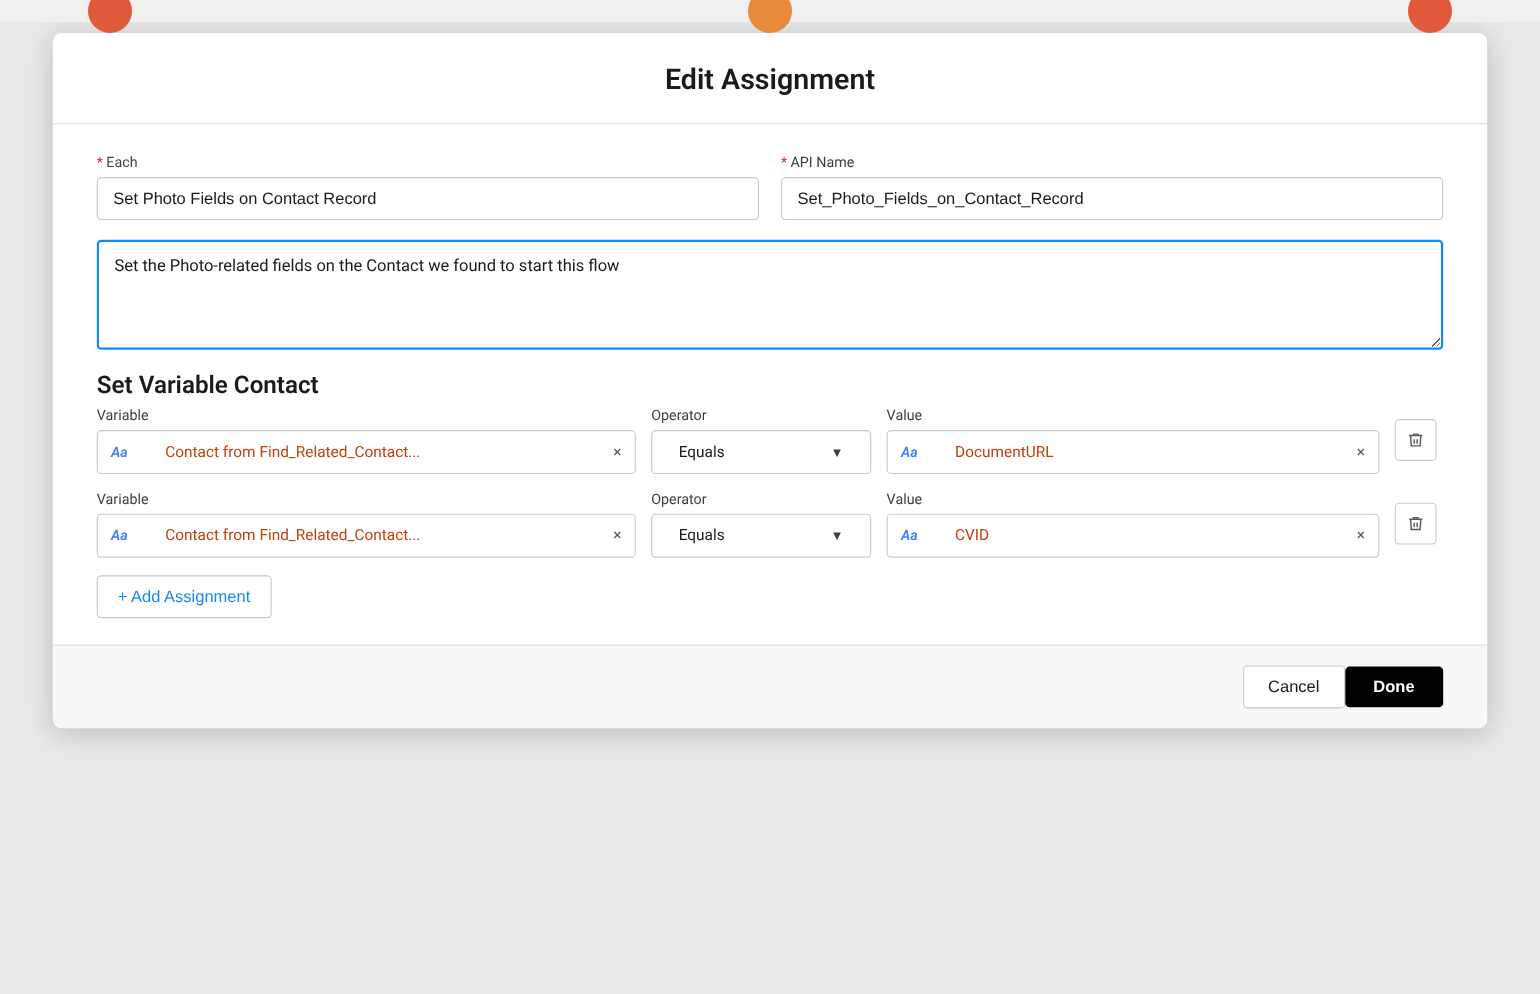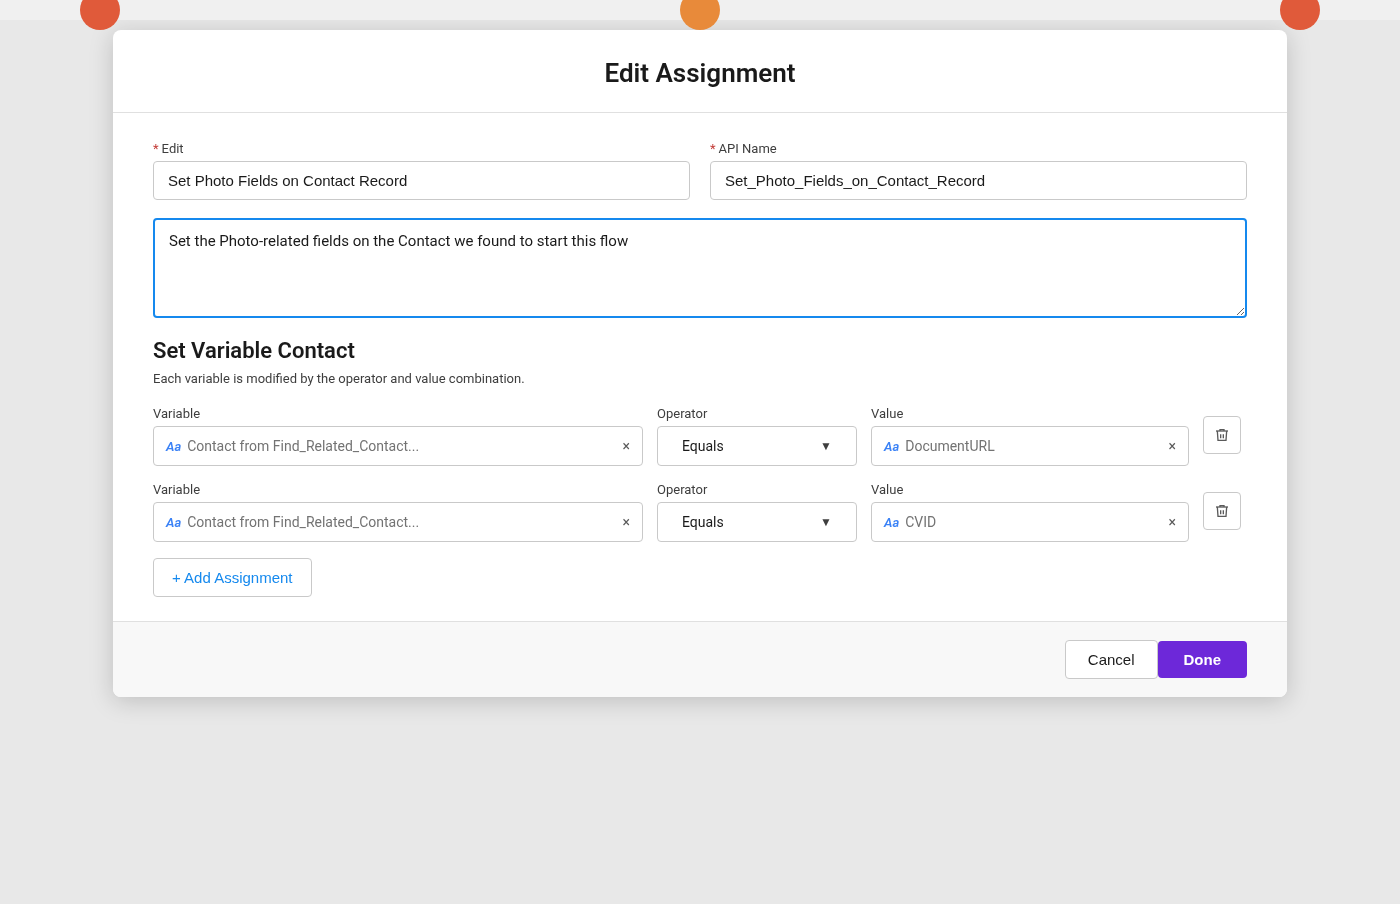--- a/index.html
+++ b/index.html
@@ -38,21 +38,21 @@
       border-radius: 50%;
       background: #e05a3a;
       position: absolute;
       top: -10px;
     }
     .bg-icon.left { left: 80px; }
     .bg-icon.center { left: 50%; transform: translateX(-50%); background: #e88a3a; }
     .bg-icon.right { right: 80px; }
 
     .modal {
-      width: 1174px;
+      width: 1304px;
       background: #ffffff;
       border-radius: 8px;
       box-shadow: 0 4px 24px rgba(0,0,0,0.18);
       overflow: hidden;
       margin-top: 10px;
     }
     .modal-header {
       padding: 28px 40px 24px;
       border-bottom: 1px solid #e0e0e0;
       text-align: center;
@@ -159,23 +159,24 @@
       flex-wrap: wrap;
     }
     .pill-icon {
       color: #3b82f6;
       font-size: 13px;
       font-weight: 600;
       font-style: italic;
       flex-shrink: 0;
     }
     .pill-text {
-      color: #737373;
+      color: #c2410c;
       font-size: 14px;
       flex: 1;
+      margin-left: 28px;
     }
     .pill-close {
       color: #5a5a5a;
       cursor: pointer;
       font-size: 14px;
       flex-shrink: 0;
     }
     .select-input {
       border: 1px solid #c9c9c9;
       border-radius: 4px;
@@ -233,21 +234,21 @@
       border-radius: 4px;
       background: #fff;
       font-size: 15px;
       color: #1a1a1a;
       cursor: pointer;
     }
     .btn-done {
       padding: 10px 26px;
       border: none;
       border-radius: 4px;
-      background: #6d28d9;
+      background: #000000;
       font-size: 15px;
       color: #fff;
       cursor: pointer;
       font-weight: 600;
     }
 
     
     .bottom-hint {
       width: 100%;
       text-align: center;
@@ -272,39 +273,38 @@
     <div class="modal-header">
       <h2 class="modal-title">Edit Assignment</h2>
     </div>
 
     <div class="modal-body">
 
       <div class="form-row">
         <div class="form-group">
           <div class="field-label">
             <span class="required-star">*</span>
-            <span>Edit</span>
+            <span>Each</span>
           </div>
           <input class="form-input" type="text" value="Set Photo Fields on Contact Record" style="">
         </div>
         <div class="form-group">
           <div class="field-label">
             <span class="required-star">*</span>
             <span>API Name</span>
           </div>
           <input class="form-input" type="text" value="Set_Photo_Fields_on_Contact_Record" style="">
         </div>
       </div>
 
       <div class="form-group" style="margin-bottom: 20px;">
         <textarea class="form-textarea" style="">Set the Photo-related fields on the Contact we found to start this flow</textarea>
       </div>
 
       <div class="section-title">Set Variable Contact</div>
-      <div class="section-desc">Each variable is modified by the operator and value combination.</div>
 
       <div class="assignment-row">
         <div class="col-variable">
           <div class="col-label">Variable</div>
           <div class="pill-input">
             <span class="pill-icon">Aa</span>
             <span class="pill-text">Contact from Find_Related_Contact...</span>
             <span class="pill-close">×</span>
           </div>
         </div>

